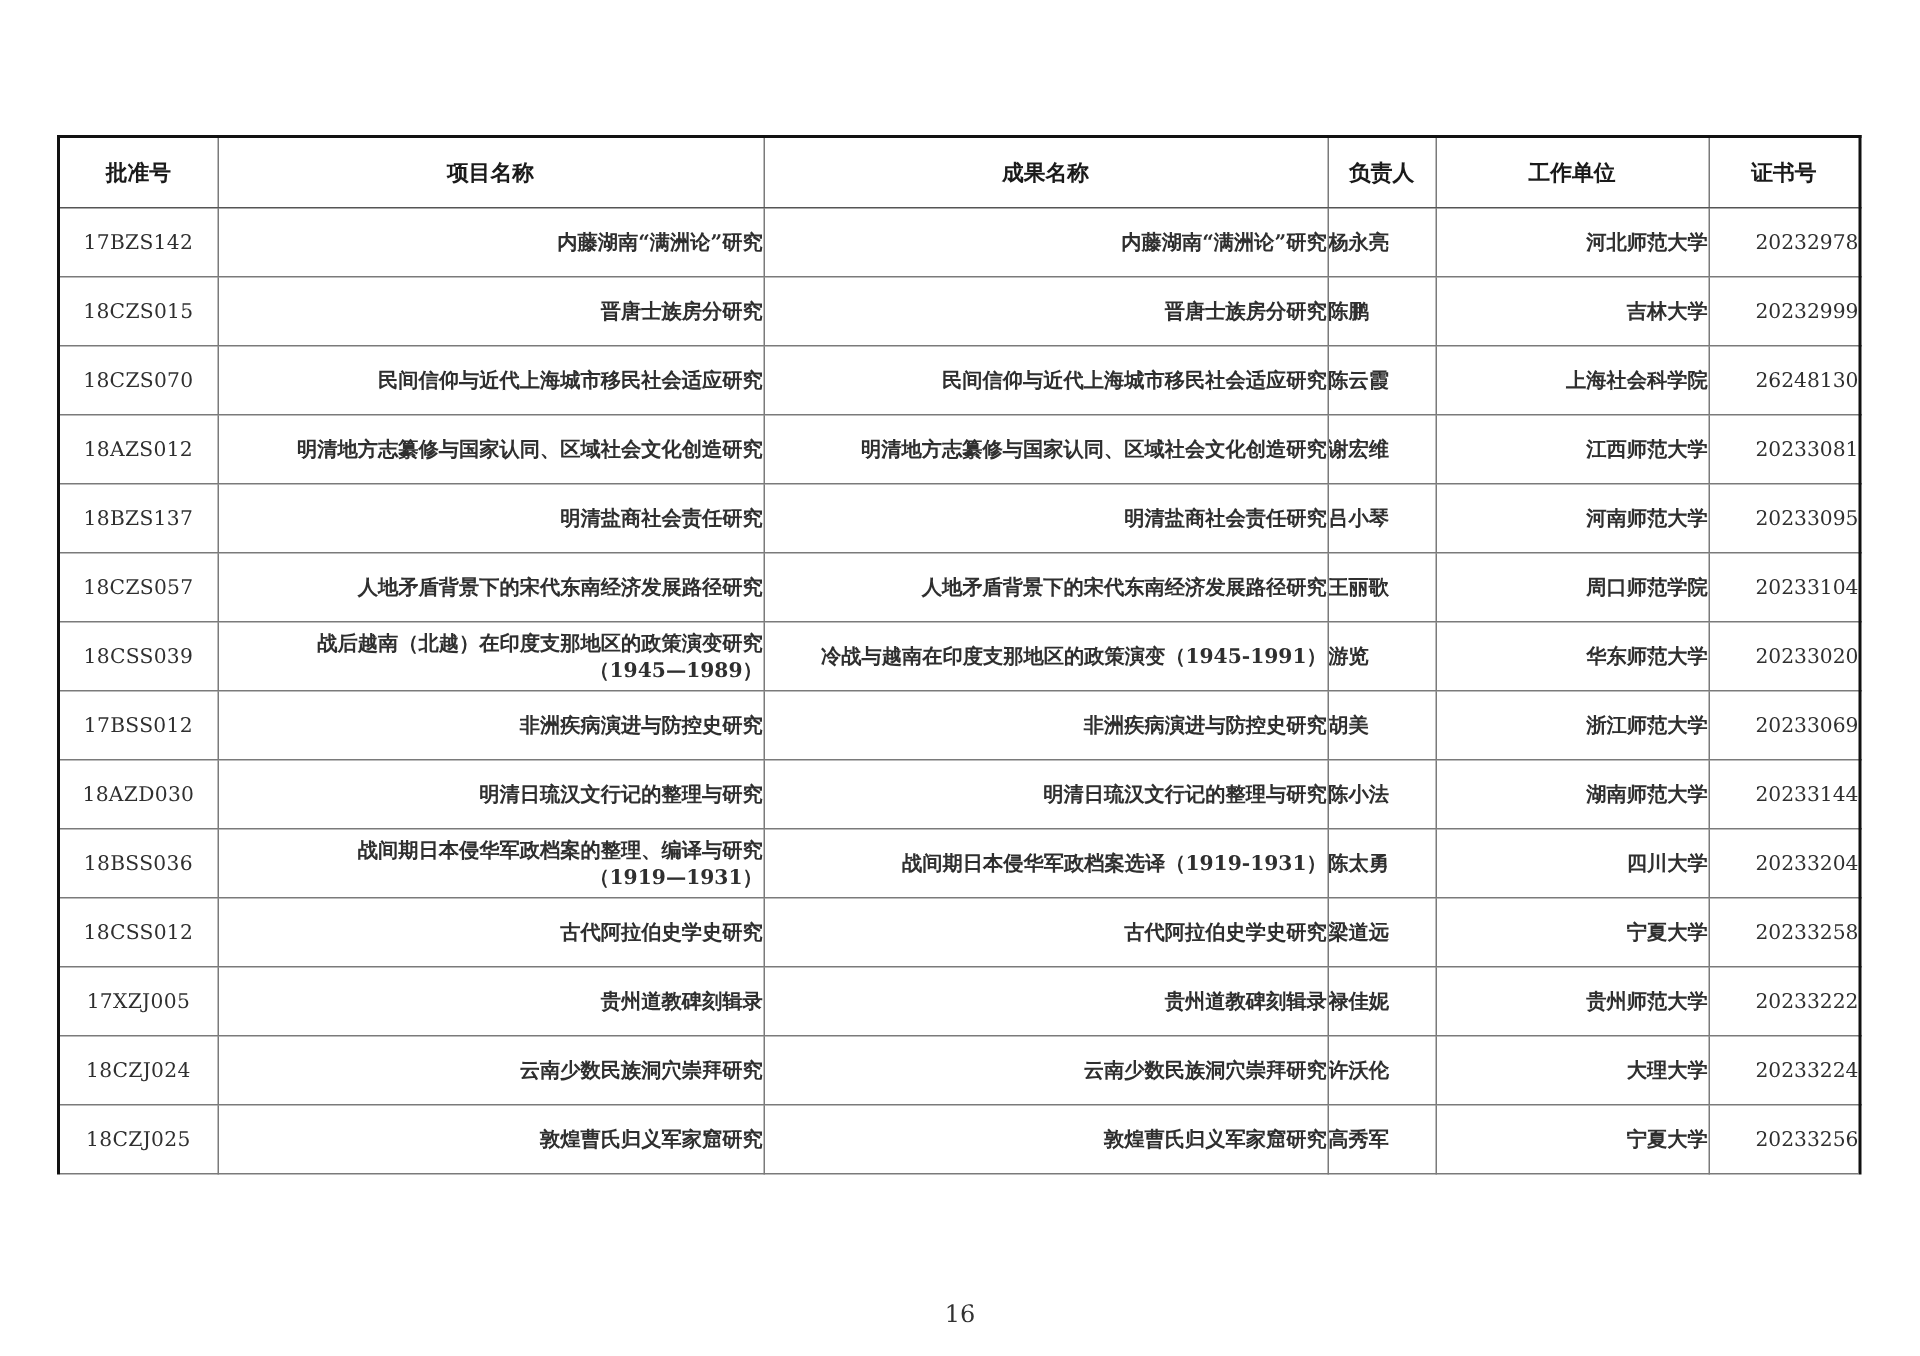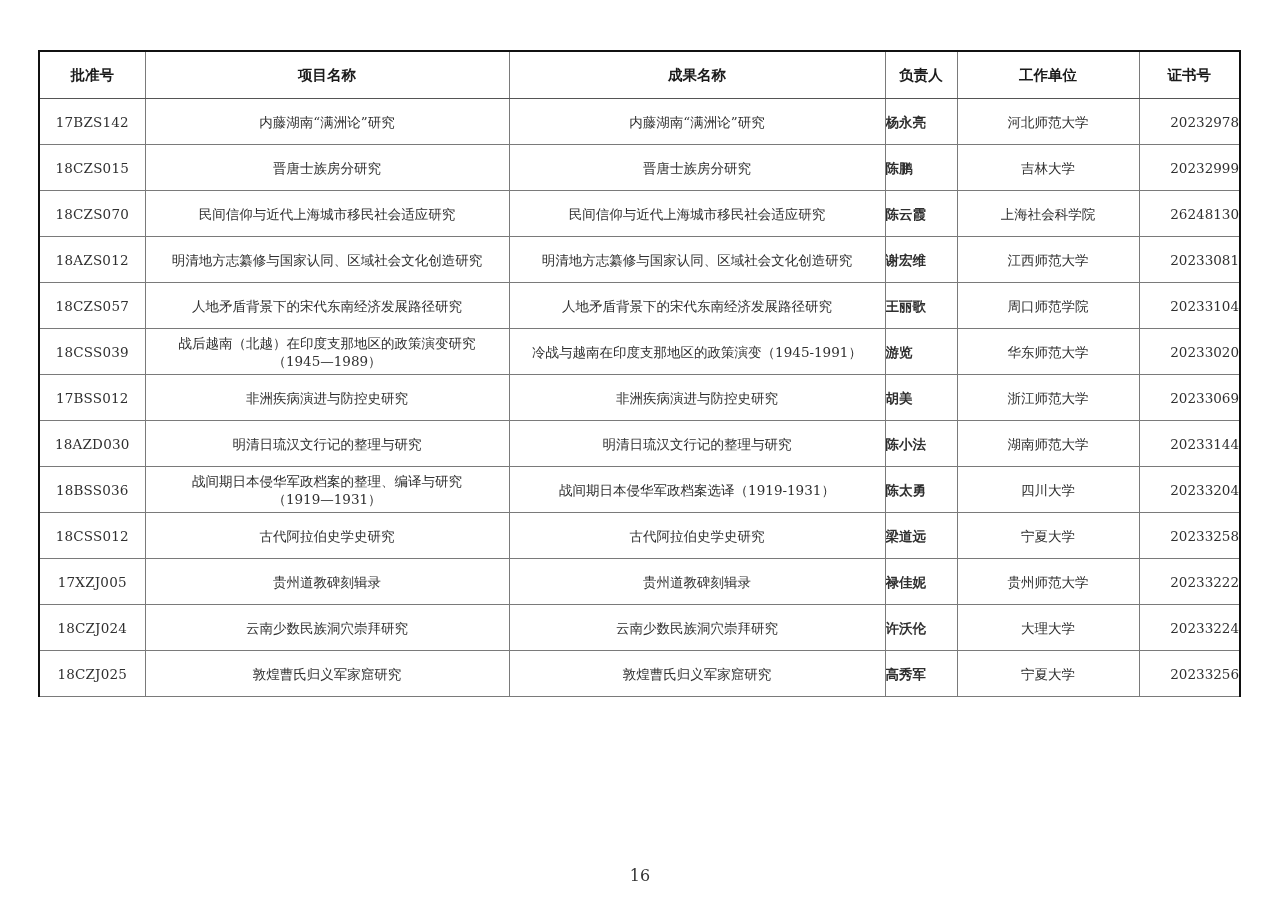--- a/index.html
+++ b/index.html
@@ -22,20 +22,21 @@
       width: 1201px;
     }
     table.grid {
       border-collapse: collapse;
       width: 1201px;
       table-layout: fixed;
       border-top: 2px solid #111;
       border-left: 2px solid #111;
       border-right: 2px solid #111;
       border-bottom: 1.5px solid #333;
+      margin-top: 40px;
     }
     table.grid th, table.grid td {
       border: 1px solid #7a7a7a;
       padding: 0;
       overflow: hidden;
     }
     table.grid th {
       height: 46px;
       font-family: "DejaVu Sans", "Liberation Sans", sans-serif;
       font-weight: bold;
@@ -44,21 +45,21 @@
       text-align: center;
       border-bottom: 1.5px solid #555;
     }
     table.grid td {
       height: 45px;
       font-size: 13.5px;
       line-height: 18px;
       color: #2f2f2f;
     }
     td.c-id { text-align: center; font-size: 13px; letter-spacing: 0.2px; }
-    td.c-proj, td.c-result, td.c-unit { text-align: center; padding-left: 3px; padding-right: 2px; }
+    td.c-proj, td.c-result, td.c-unit { text-align: right; padding-left: 3px; padding-right: 2px; font-weight: bold; }
     td.c-person { text-align: left; font-weight: bold; }
     td.c-cert { text-align: right; font-size: 13px; }
     .line2 { display: block; }
     .page-number {
       position: absolute;
       left: 0;
       width: 1280px;
       top: 866px;
       text-align: center;
       font-size: 16px;
@@ -132,20 +133,31 @@
     <td class="c-proj">
       <span class="line1">明清地方志纂修与国家认同、区域社会文化创造研究</span>
       
     </td>
     <td class="c-result"><span>明清地方志纂修与国家认同、区域社会文化创造研究</span></td>
     <td class="c-person"><span>谢宏维</span></td>
     <td class="c-unit"><span>江西师范大学</span></td>
     <td class="c-cert"><span>20233081</span></td>
   </tr>
 
+  <tr>
+    <td class="c-id"><span>18BZS137</span></td>
+    <td class="c-proj">
+      <span class="line1">明清盐商社会责任研究</span>
+      
+    </td>
+    <td class="c-result"><span>明清盐商社会责任研究</span></td>
+    <td class="c-person"><span>吕小琴</span></td>
+    <td class="c-unit"><span>河南师范大学</span></td>
+    <td class="c-cert"><span>20233095</span></td>
+  </tr>
 
   <tr>
     <td class="c-id"><span>18CZS057</span></td>
     <td class="c-proj">
       <span class="line1">人地矛盾背景下的宋代东南经济发展路径研究</span>
       
     </td>
     <td class="c-result"><span>人地矛盾背景下的宋代东南经济发展路径研究</span></td>
     <td class="c-person"><span>王丽歌</span></td>
     <td class="c-unit"><span>周口师范学院</span></td>

